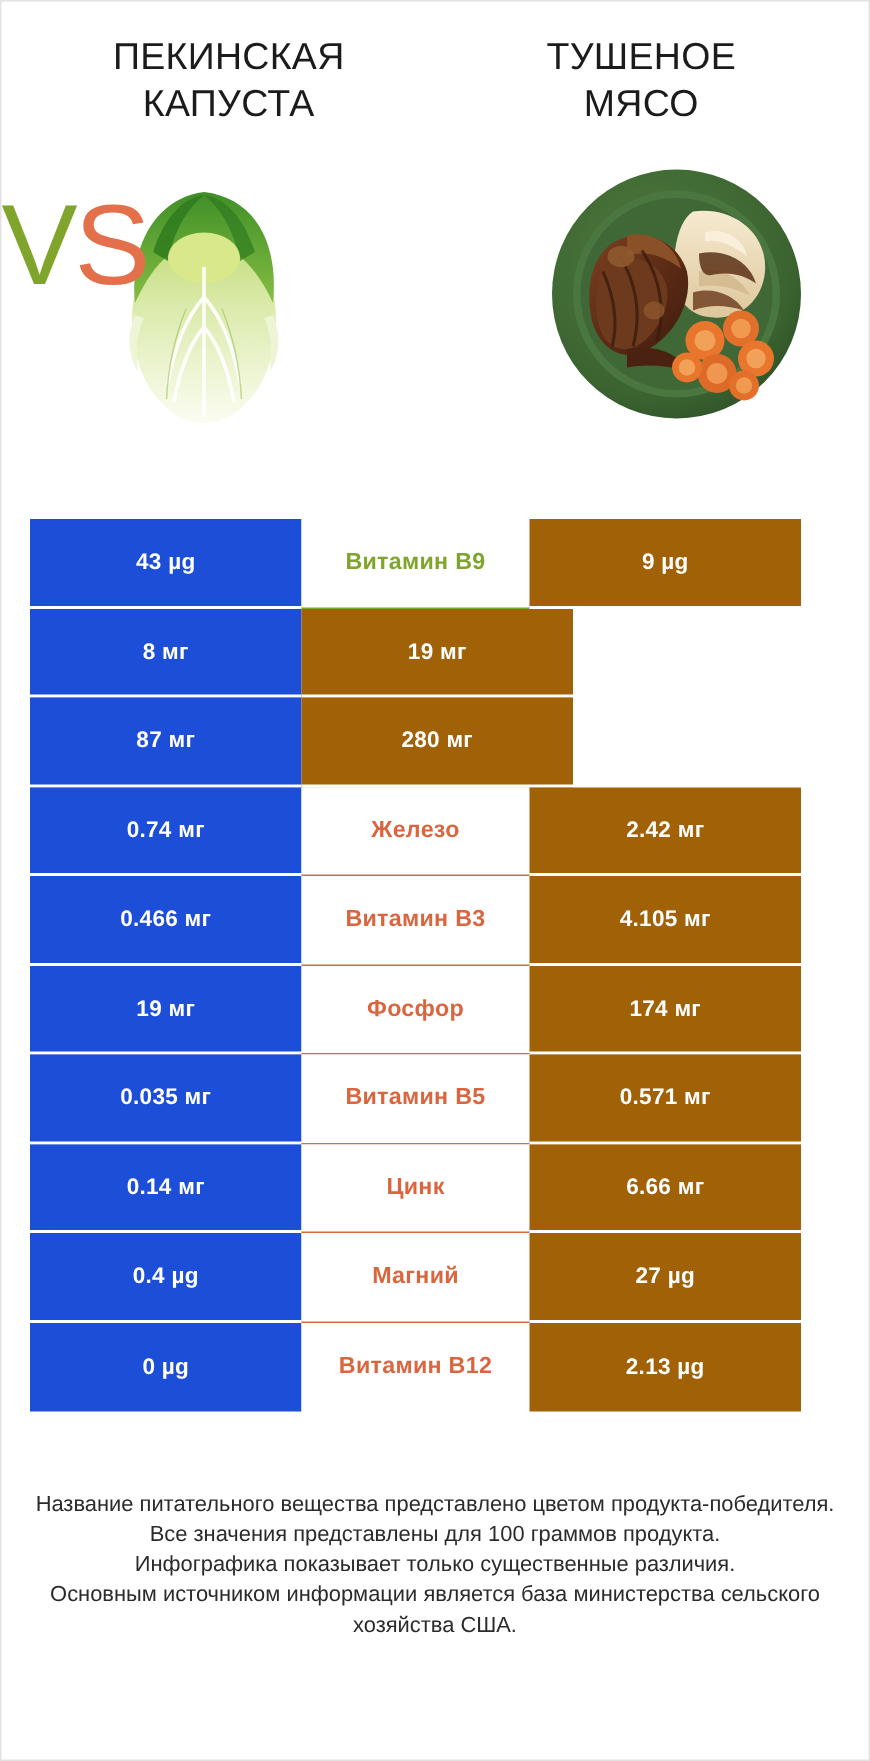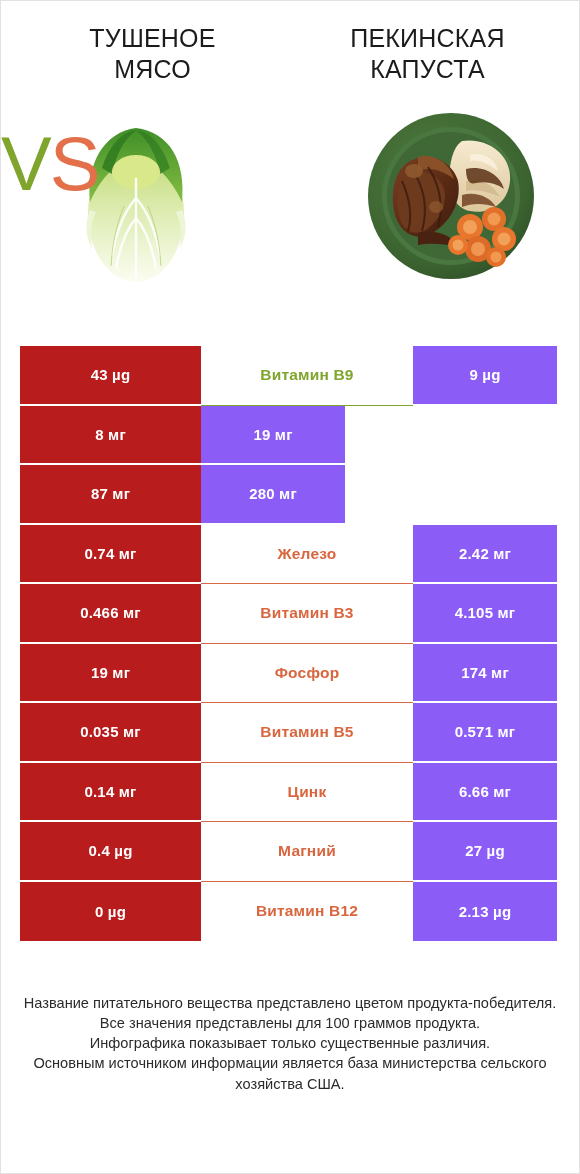--- a/index.html
+++ b/index.html
@@ -90,33 +90,33 @@
     display: flex;
     align-items: center;
     justify-content: center;
     box-sizing: border-box;
     font-size: 15px;
     font-weight: 700;
     letter-spacing: 0.2px;
   }
   .cell-left {
     width: 181px;
-    background: #b91c1c;
+    background: #1d4ed8;
     color: #ffffff;
     border-bottom: 2px solid #ffffff;
   }
   .cell-mid {
-    width: 212px;
+    width: 152px;
     background: #ffffff;
     font-size: 15.5px;
     font-weight: 700;
   }
   .cell-right {
-    width: 144px;
-    background: #8b5cf6;
+    width: 181px;
+    background: #a16207;
     color: #ffffff;
     border-bottom: 2px solid #ffffff;
   }
   .row:last-child .cell-left,
   .row:last-child .cell-right { border-bottom: none; }
 
   
   .cell-mid { border-bottom: 1px solid transparent; }
   .row.win-green  .cell-mid { border-bottom-color: #80a52c; }
   .row.win-orange .cell-mid { border-bottom-color: #d46a46; }
@@ -137,26 +137,26 @@
     padding: 0 16px;
     box-sizing: border-box;
     white-space: pre-line;
   }
 </style>
 </head>
 <body>
 
 <div class="header">
   <div class="head-col">
+    <div class="head-title">ПЕКИНСКАЯ
+КАПУСТА</div>
+  </div>
+  <div class="head-col">
     <div class="head-title">ТУШЕНОЕ
 МЯСО</div>
-  </div>
-  <div class="head-col">
-    <div class="head-title">ПЕКИНСКАЯ
-КАПУСТА</div>
   </div>
 </div>
 
 <div class="hero">
 
   <div class="hero-left">
     <svg class="cabbage" width="140" height="180" viewBox="0 0 140 180">
       <defs>
         <linearGradient id="cabBody" x1="0" y1="0" x2="0" y2="1">
           <stop offset="0%" stop-color="#bcd76b"></stop>

